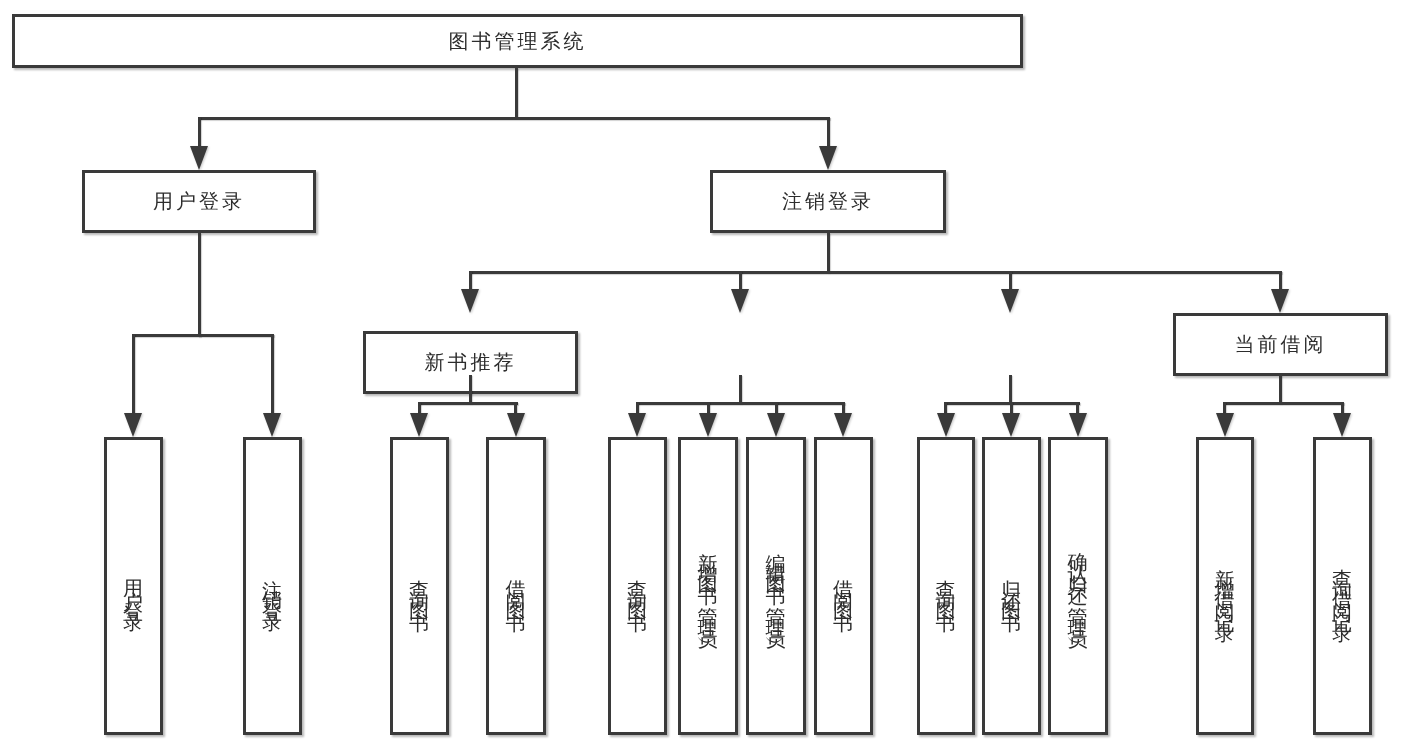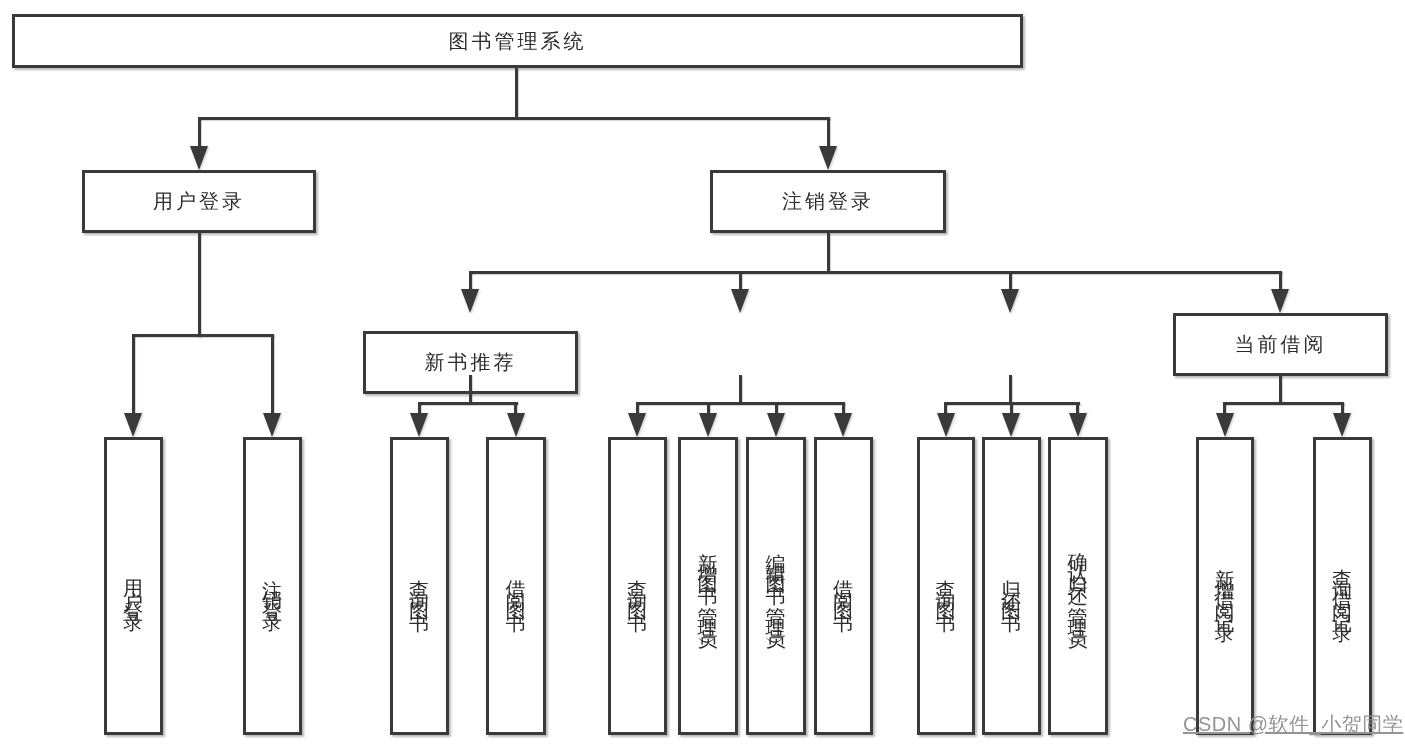--- a/index.html
+++ b/index.html
@@ -166,15 +166,14 @@
     <span>确认归还（管理员）</span>
     </div>
 
   <div class="box vbox" style="left:1196px;top:437px;width:58px;height:298px">
     <span>新增借阅记录</span>
     </div>
   <div class="box vbox" style="left:1313px;top:437px;width:59px;height:298px">
     <span>查询借阅记录</span>
     </div>
 
-  <div class="watermark">CSDN @软件_小贺同学</div>
 
 </div>
 
 </body></html>

